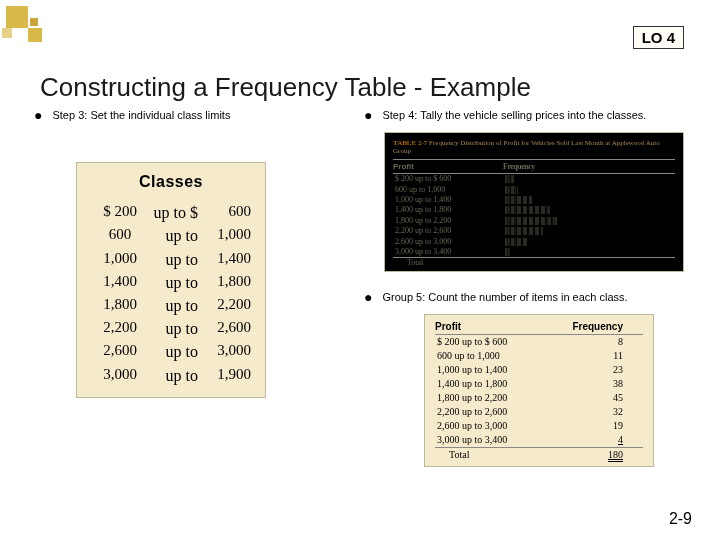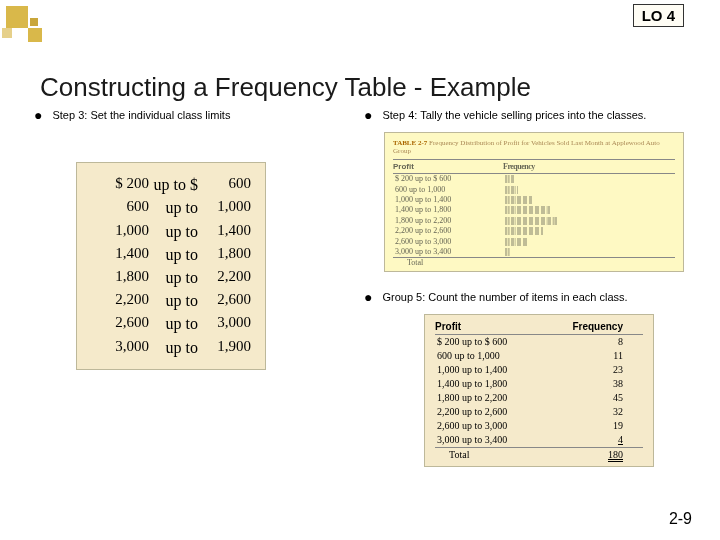--- a/index.html
+++ b/index.html
@@ -3,35 +3,35 @@
 <meta charset="utf-8">
 <style>
   * { box-sizing: border-box; margin: 0; padding: 0; }
   body { width: 720px; height: 540px; background: #fff; font-family: Arial, sans-serif; position: relative; overflow: hidden; }
   .deco { position: absolute; top: 0; left: 0; width: 60px; height: 60px; }
   .deco div { position: absolute; background: #d9b84a; }
   .d1 { width: 22px; height: 22px; top: 6px; left: 6px; }
   .d2 { width: 10px; height: 10px; top: 28px; left: 2px; background: #e6d08a !important; }
   .d3 { width: 14px; height: 14px; top: 28px; left: 28px; }
   .d4 { width: 8px; height: 8px; top: 18px; left: 30px; background: #c9a63a !important; }
-  .lo4 { position: absolute; top: 4px; right: 36px; border: 1px solid #333; padding: 2px 8px; font-size: 15px; font-weight: bold; background: #fffdf5; }
+  .lo4 { position: absolute; top: 26px; right: 36px; border: 1px solid #333; padding: 2px 8px; font-size: 15px; font-weight: bold; background: #fffdf5; }
   .title { position: absolute; top: 72px; left: 40px; font-size: 26px; font-weight: 400; color: #1a1a1a; }
   .body-area { position: absolute; top: 108px; left: 34px; right: 20px; bottom: 30px; }
   .col-left { position: absolute; left: 0; top: 0; width: 300px; }
   .col-right { position: absolute; left: 330px; top: 0; width: 340px; }
   .bullet-row { display: flex; align-items: flex-start; font-size: 11px; line-height: 1.3; margin-bottom: 10px; }
   .bullet-row .dot { font-size: 14px; margin-right: 10px; line-height: 1; }
   .bullet-row .txt { flex: 1; }
   .classes-block { margin-top: 40px; margin-left: 42px; width: 190px; background: #f5eacb; border: 1px solid #bdb89a; padding: 10px 14px; font-family: Georgia, serif; font-size: 15px; }
   .classes-block .hdr { font-weight: bold; text-align: center; font-family: Arial, sans-serif; font-size: 16px; margin-bottom: 10px; letter-spacing: 0.5px; }
   .classes-block .row { display: flex; justify-content: space-between; line-height: 1.45; }
-  .classes-block .row .l { width: 58px; text-align: right; }
+  .classes-block .row .l { width: 58px; text-align: center; }
   .classes-block .row .m { width: 48px; text-align: right; font-size: 16px; }
   .classes-block .row .r { width: 52px; text-align: right; }
-  .tally-block { margin-top: 6px; margin-left: 20px; width: 300px; background: #fef9c3; border: 1px solid #bdb89a; padding: 6px 8px 2px 8px; font-family: Georgia, serif; font-size: 8px; color: #665; }
+  .tally-block { margin-top: 6px; margin-left: 20px; width: 300px; background: #000000; border: 1px solid #bdb89a; padding: 6px 8px 2px 8px; font-family: Georgia, serif; font-size: 8px; color: #665; }
   .tally-block .caption { font-size: 7px; color: #a85; margin-bottom: 4px; }
   .tally-block .caption b { color: #a60; }
   .tally-block table { width: 100%; border-collapse: collapse; }
   .tally-block th { font-family: Arial, sans-serif; font-size: 8px; font-weight: bold; border-top: 1px solid #888; border-bottom: 1px solid #888; padding: 2px 0; }
   .tally-block td { padding: 0 2px; line-height: 1.3; }
   .tally-block .c1 { width: 110px; text-align: left; }
   .tally-block .c2 { text-align: left; font-family: serif; letter-spacing: -0.5px; }
   .freq-block { margin-top: 8px; margin-left: 60px; width: 230px; background: #f5eacb; border: 1px solid #bdb89a; padding: 4px 10px; font-family: Georgia, serif; font-size: 10px; }
   .freq-block table { width: 100%; border-collapse: collapse; }
   .freq-block th { font-family: Arial, sans-serif; font-size: 10px; font-weight: bold; border-bottom: 1px solid #888; padding: 2px 0; }
@@ -58,20 +58,21 @@
 
 <div class="body-area">
 
   <div class="col-left">
     <div class="bullet-row">
       <span class="dot">●</span>
       <span class="txt">Step 3: Set the individual class limits</span>
     </div>
 
     <div class="classes-block">
+      <div class="hdr">Classes</div>
       <div class="row">
           <span class="l">$   200</span>
           <span class="m">up to $</span>
           <span class="r">600</span>
         </div>
       <div class="row">
           <span class="l">600</span>
           <span class="m">up to</span>
           <span class="r">1,000</span>
         </div>

